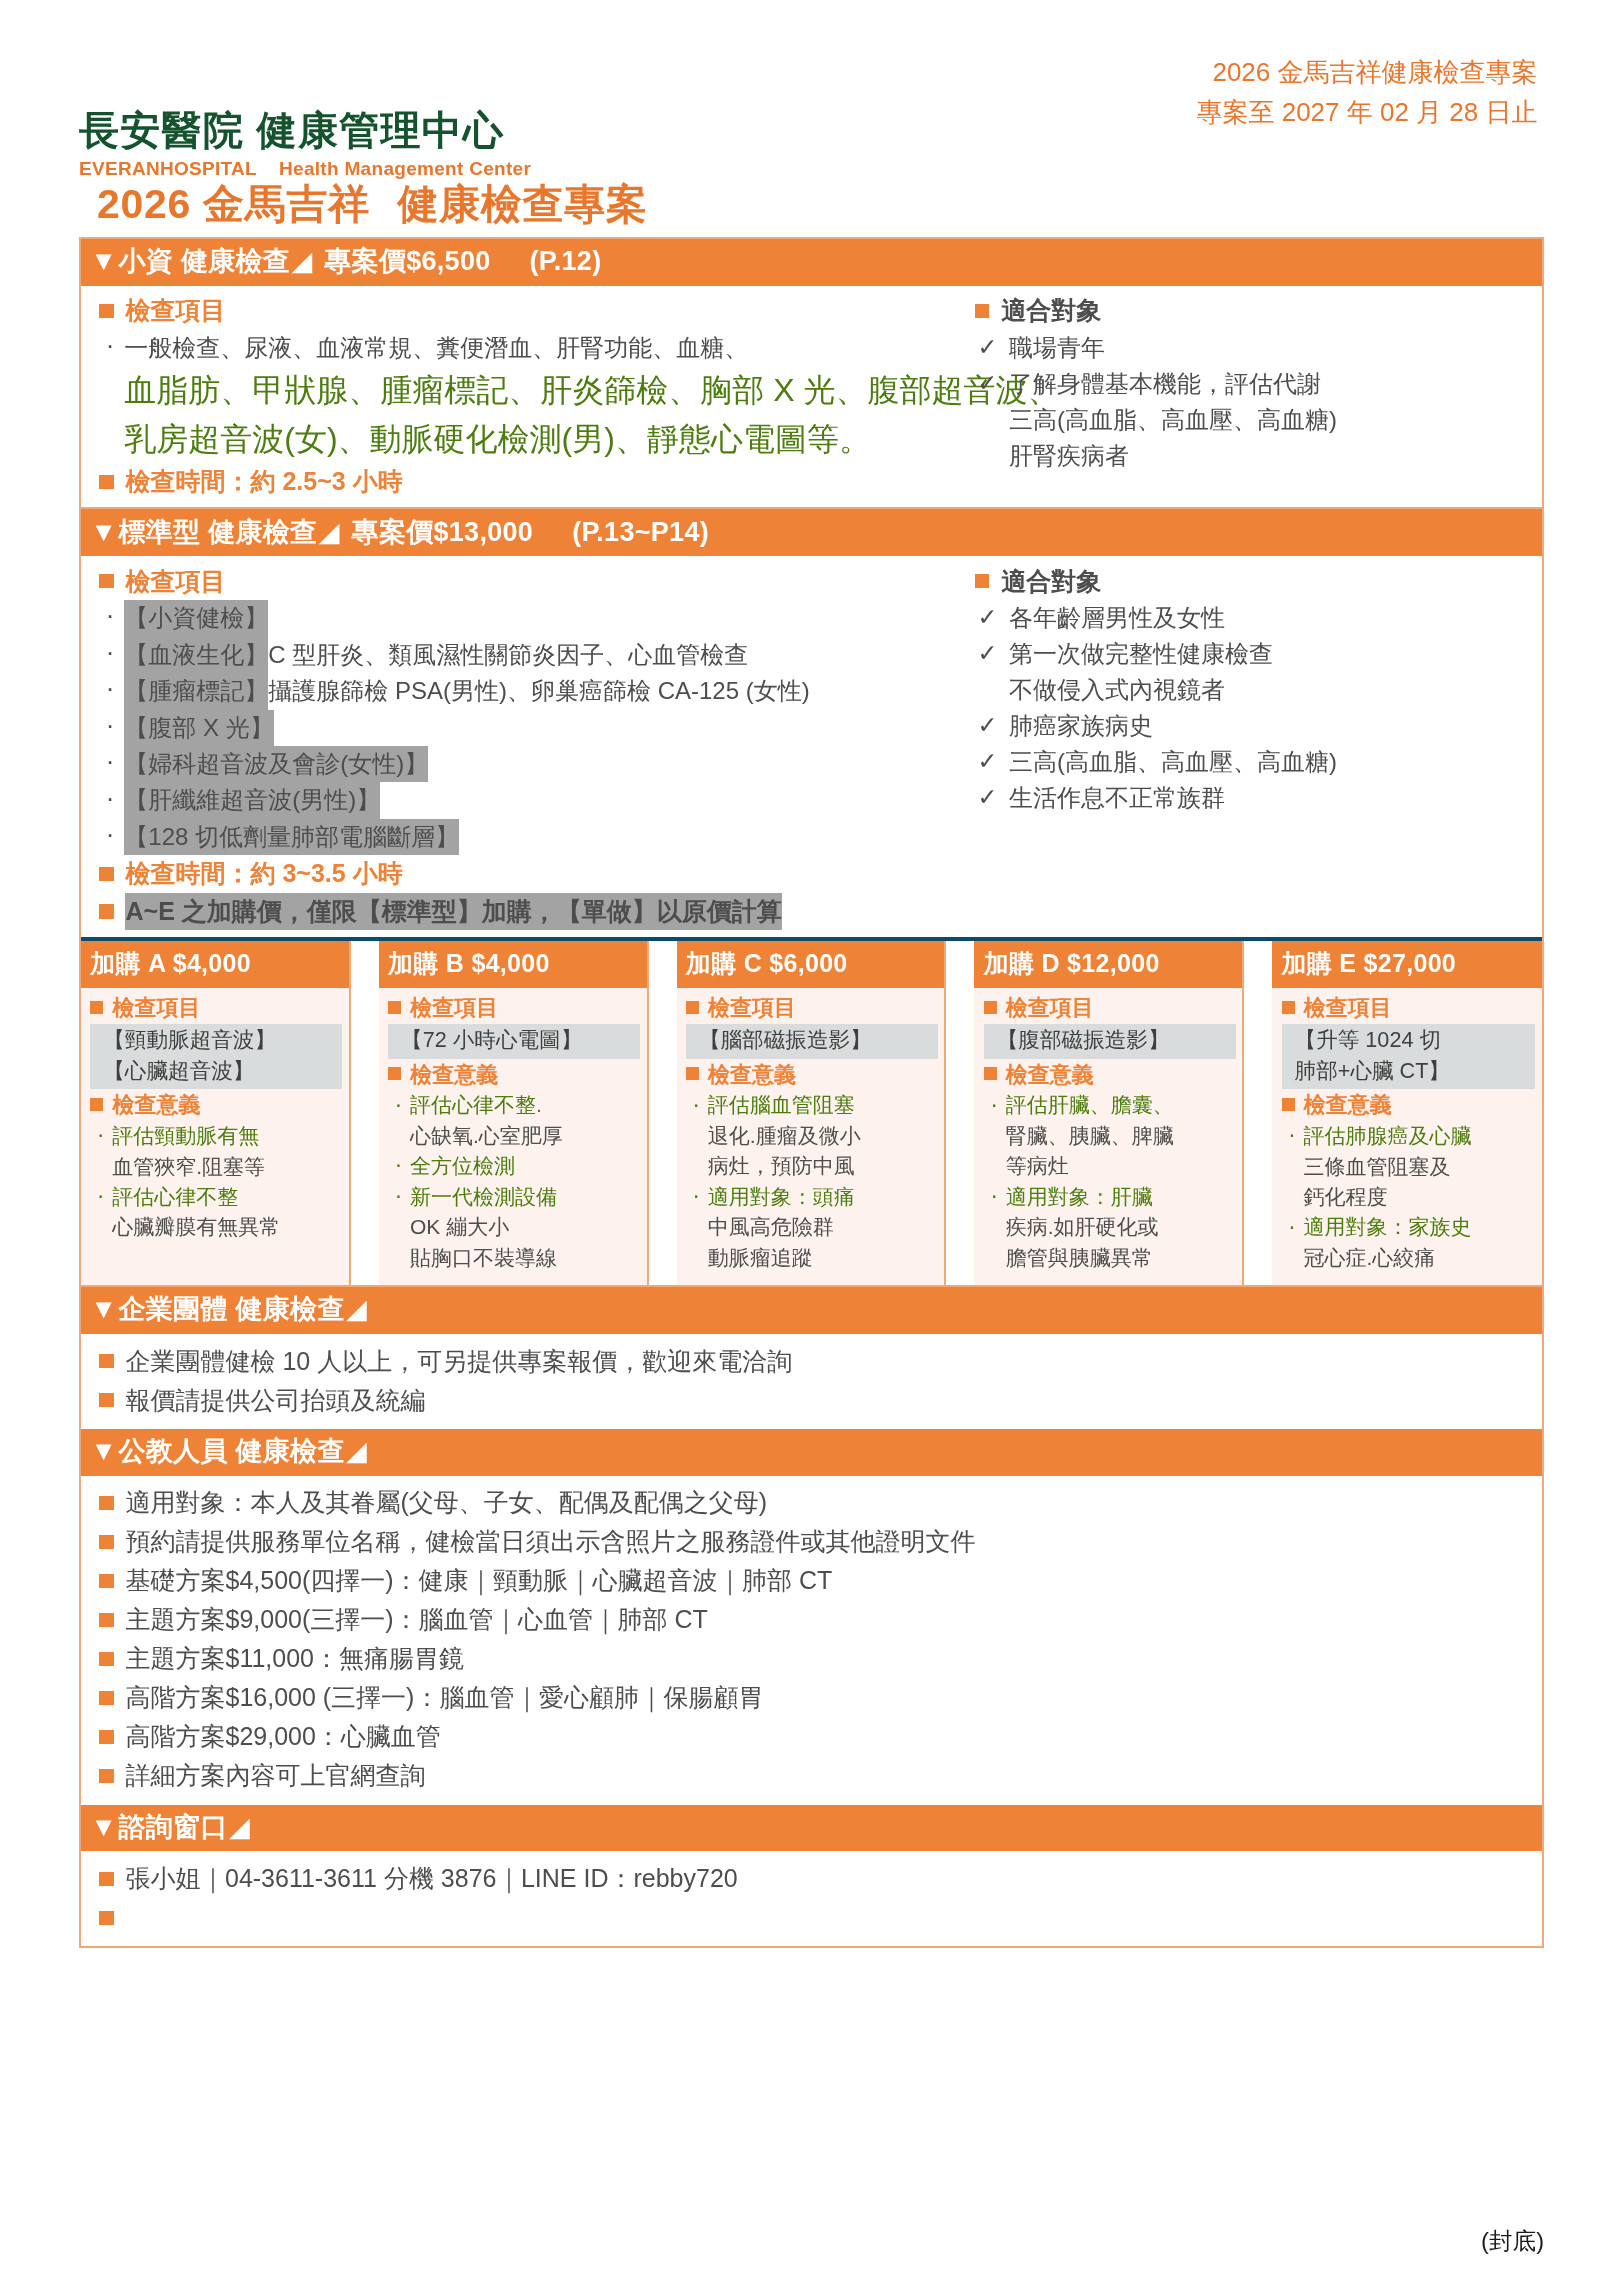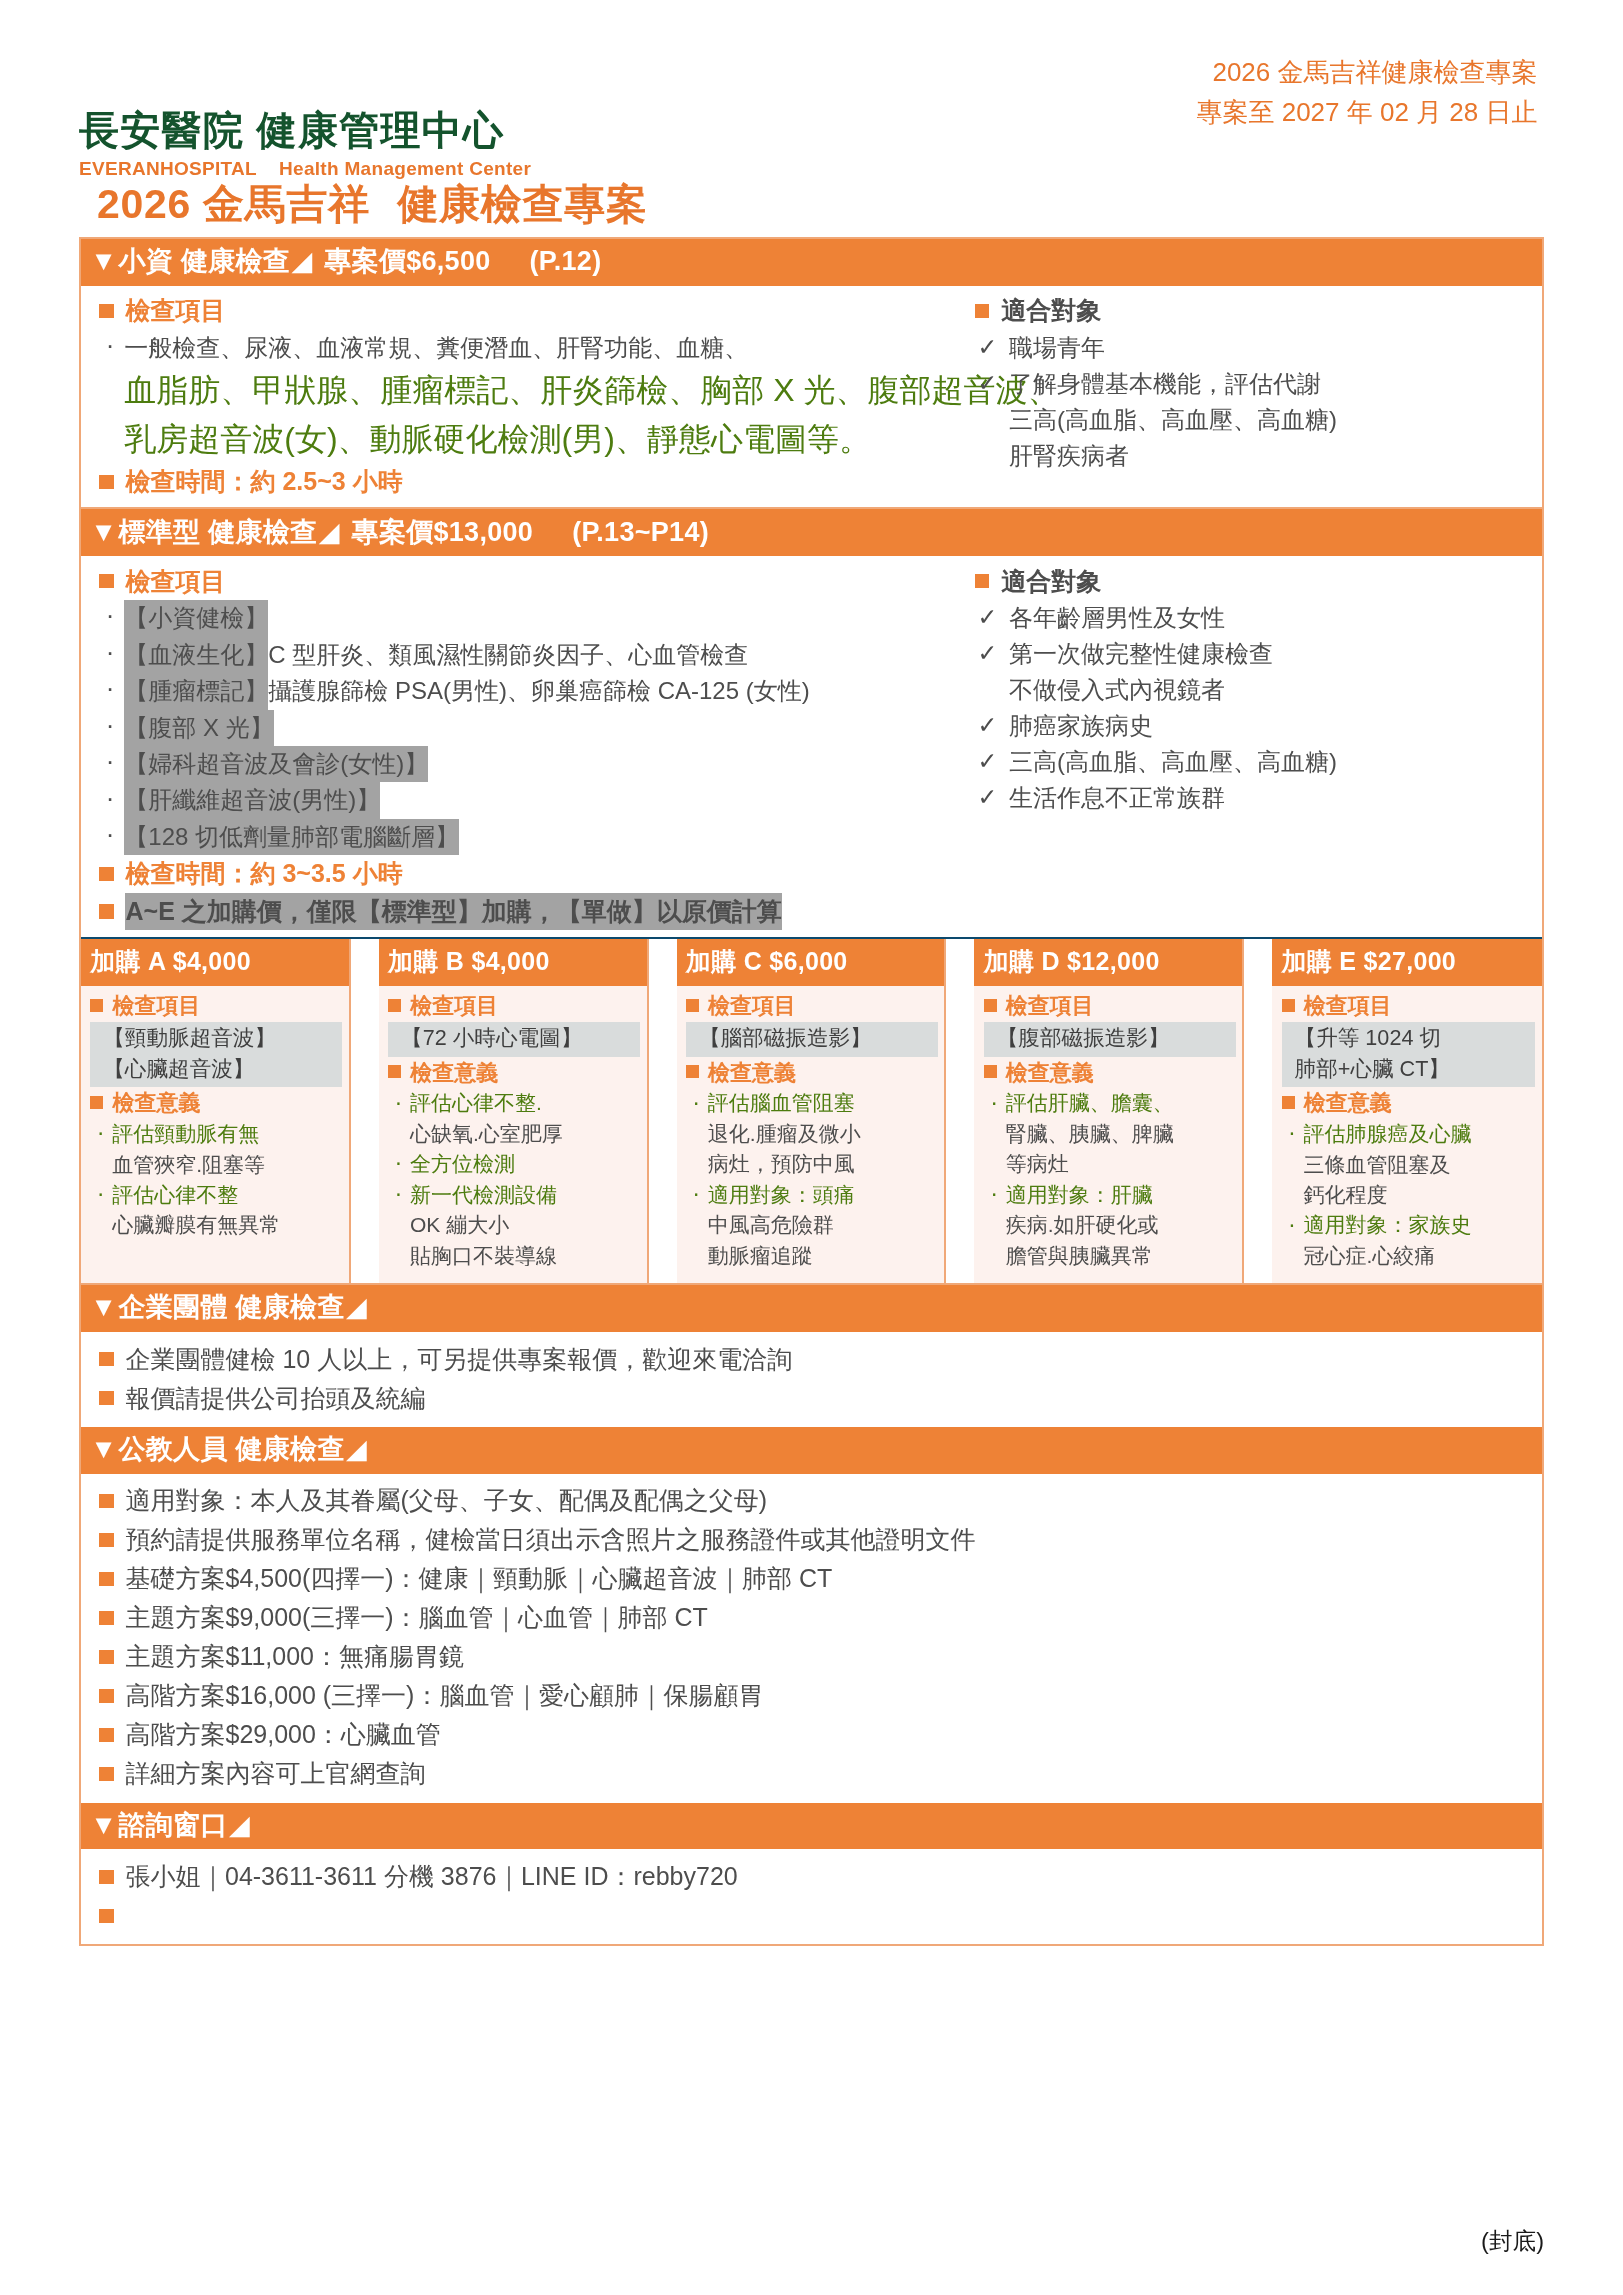--- a/index.html
+++ b/index.html
@@ -82,21 +82,21 @@
     font-size: 24px; line-height: 1.5; color: #4d4d4d; white-space: nowrap;
     position: relative; padding-left: 34px;
   }
   .chk::before { content: "✓"; position: absolute; left: 2.6px; top: 0; font-size: 23.6px; }
   .chk-cont { font-size: 24px; line-height: 1.5; color:#4d4d4d; white-space: nowrap; padding-left: 34px; }
   .hl-line { display:inline-block; background:#a3a3a3; }
 
   .sep { height: 2px; background: #F0A878; }
 
   
-  .cards { display: flex; border-top: 2px solid #0c4a6e; gap: 28px; }
+  .cards { display: flex; border-top: 4px solid #0c4a6e; gap: 28px; }
   .card { width: 20%; border-right: 2px solid #F0A878; background: #FDF2EE; }
   .card:last-child { border-right: none; }
   .card-head {
     background: #EE8236; color: #fff; font-weight: bold; font-size: 25px;
     padding: 6.5px 0 7.9px 9.2px; white-space: nowrap; letter-spacing: 0.3px;
   }
   .card-body { padding: 3.9px 6.5px 11.8px 9.2px; }
   .card-h {
     color:#EE8236; font-weight:bold; font-size:22px; line-height:1.45; white-space:nowrap;
   }

